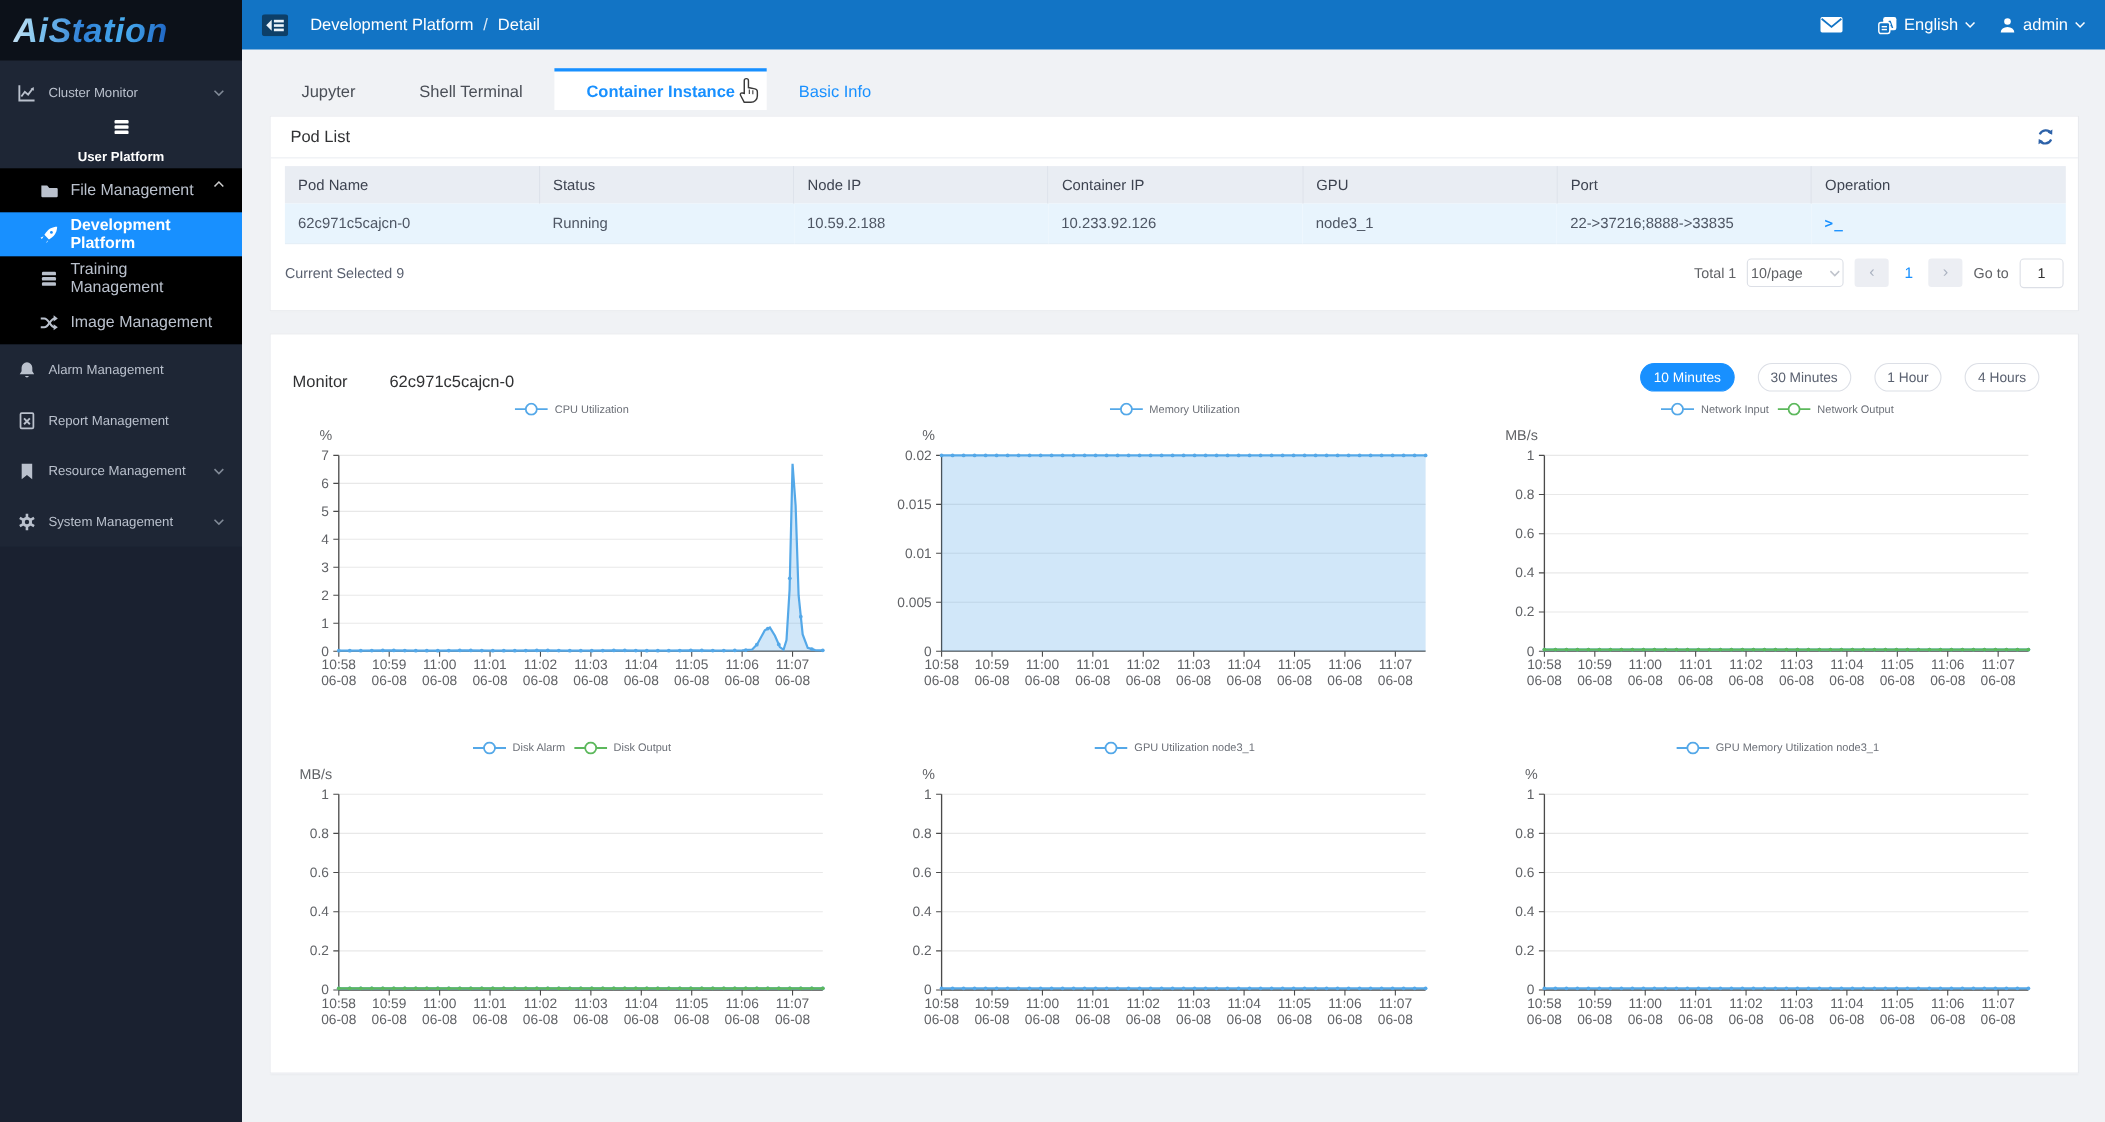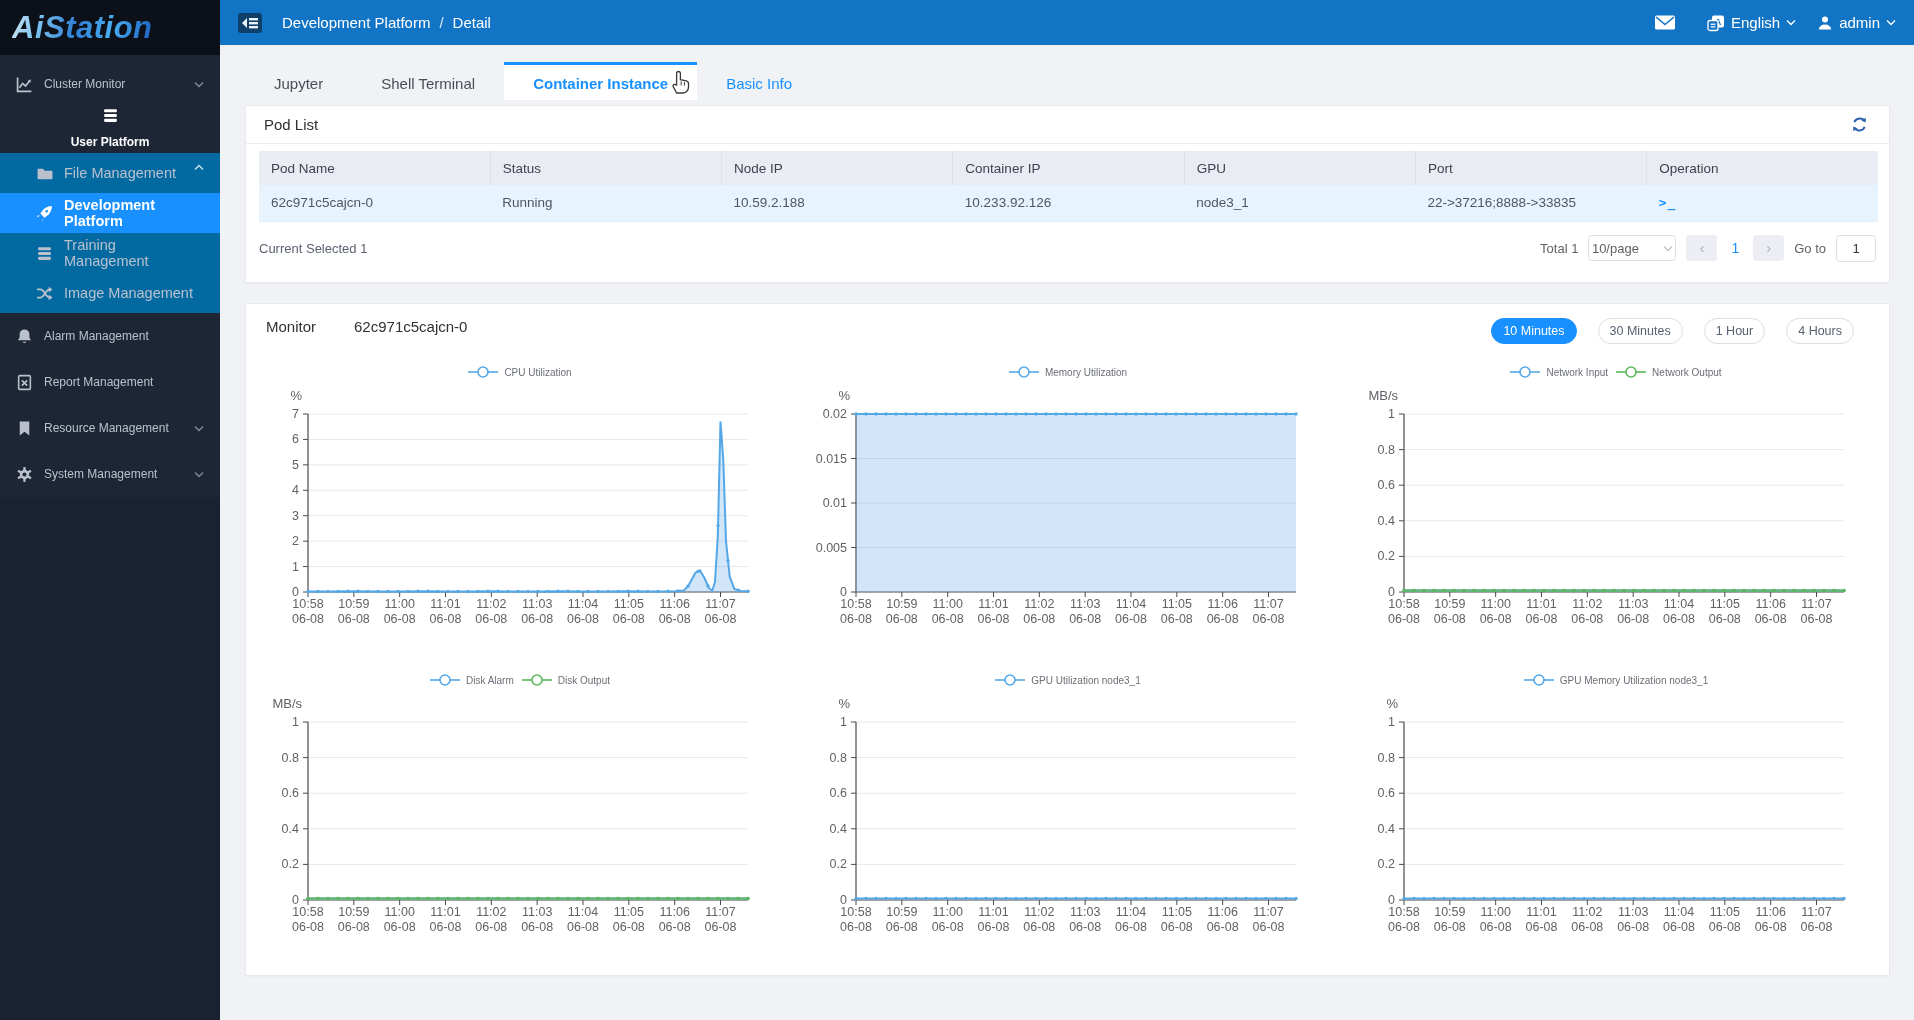--- a/index.html
+++ b/index.html
@@ -11,21 +11,21 @@
   .sidebar { position:absolute; left:0; top:0; width:220px; height:1020px; background:#1e2635; display:flex; flex-direction:column; z-index:5; }
   .logo { height:55px; background:#0c1119; display:flex; align-items:center; padding-left:12px; flex:0 0 auto; }
   .logo-text { font-size:31px; font-weight:800; font-style:italic; letter-spacing:.5px;
     background:linear-gradient(100deg,#cfe5f4 0%,#7fc4ee 18%,#2e7fd6 45%,#49aef0 70%,#1b5fc0 100%);
     -webkit-background-clip:text; background-clip:text; color:transparent; }
   .nav { padding-top:6px; }
   .nav-item { height:46px; display:flex; align-items:center; gap:11px; padding:0 16px; color:#bac1cd; font-size:12px; cursor:pointer; }
   .nav-item .icn { width:17px; height:17px; flex:0 0 auto; display:flex; align-items:center; }
   .nav-item .chev { margin-left:auto; opacity:.8; }
   .nav-item.expanded-parent { color:#ffffff; font-weight:bold;flex-direction:column; }
-  .submenu { background:#0369a1; }
+  .submenu { background:#000000; }
   .submenu .nav-item { height:40px; padding-left:36px; font-size:14.5px; }
   .nav-item.active { background:#1890ff; color:#fff; font-weight:bold; }
   .sidebar-filler { flex:1; background:#1a2130; }
 
   
   .topbar { position:absolute; left:220px; top:0; width:1694px; height:45px; background:#1274c5; display:flex; align-items:center; color:#fff; padding:0 18px; }
   .collapse-btn { width:26px; height:22px; margin-right:18px; cursor:pointer; display:flex; align-items:center; }
   .breadcrumb { font-size:15px; display:flex; gap:9px; align-items:center; }
   .breadcrumb .sep { opacity:.85; }
   .topbar-right { margin-left:auto; display:flex; align-items:center; gap:9px; font-size:15px;text-align:center; }
@@ -53,21 +53,21 @@
 
   .list-footer { display:flex; align-items:center; margin:13px 13px 0 13px; }
   .selected-note { font-size:13px; color:#5a6170; }
   .pagination { margin-left:auto; display:flex; align-items:center; gap:10px; font-size:13px; color:#606266; }
   .page-size { width:88px; height:26px; border:1px solid #dcdfe6; border-radius:4px; display:flex; align-items:center; justify-content:center; gap:24px; cursor:pointer; background:#fff; }
   .pg-btn { width:31px; height:26px; border:none; background:#eceef3; color:#aab2c0; border-radius:3px; font-size:15px; cursor:pointer; line-height:24px; }
   .pg-cur { color:#1890ff; font-size:14px; padding:0 4px; cursor:pointer; }
   .goto-input { width:40px; height:27px; border:1px solid #dcdfe6; border-radius:4px; text-align:center; font-size:13px; color:#333; outline:none; }
 
   .monitor-card { left:245px; top:303px; width:1645px; height:673px; }
-  .monitor-head { height:52px; display:flex; align-items:flex-start; padding:14px 35px 0 20px; }
+  .monitor-head { height:52px; display:flex; align-items:flex-end; padding:14px 35px 0 20px; }
   .monitor-title { font-size:15px; color:#303133; }
   .monitor-pod { font-size:15px; color:#303133; margin-left:38px; }
   .ranges { margin-left:auto; display:flex; gap:21px; }
   .range-btn { height:26px; padding:0 11px; font-size:12.5px; border:1px solid #dcdfe6; background:#fff; color:#5a6170; border-radius:13px; cursor:pointer; }
   .range-btn.active { background:#1890ff; border-color:#1890ff; color:#fff; }
 
   .charts { display:grid; grid-template-columns:repeat(3, 548px); margin-top:4px; row-gap:16px; }
   .chart-cell { width:548px; }
   .legend { height:24px; display:flex; align-items:center; justify-content:center; gap:8px; }
   .legend-item { display:flex; align-items:center; gap:6px; cursor:pointer; }
@@ -291,21 +291,21 @@
             <td>Running</td>
             <td>10.59.2.188</td>
             <td>10.233.92.126</td>
             <td>node3_1</td>
             <td>22-&gt;37216;8888-&gt;33835</td>
             <td><span class="term-glyph">&gt;_</span></td>
           </tr>
         </tbody>
     </table>
     <div class="list-footer">
-      <span class="selected-note">Current Selected 1</span>
+      <span class="selected-note">Current Selected 9</span>
       <div class="pagination">
         <span>Total 1</span>
         <div class="page-size">
           <span>10/page</span>
           <svg width="10" height="7" viewBox="0 0 10 7">
               <polyline points="1,1.5 5,5.5 9,1.5" fill="none" stroke="#c0c4cc" stroke-width="1.4"></polyline>
             </svg>
         </div>
         <button class="pg-btn">‹</button>
         <span class="pg-cur">1</span>

